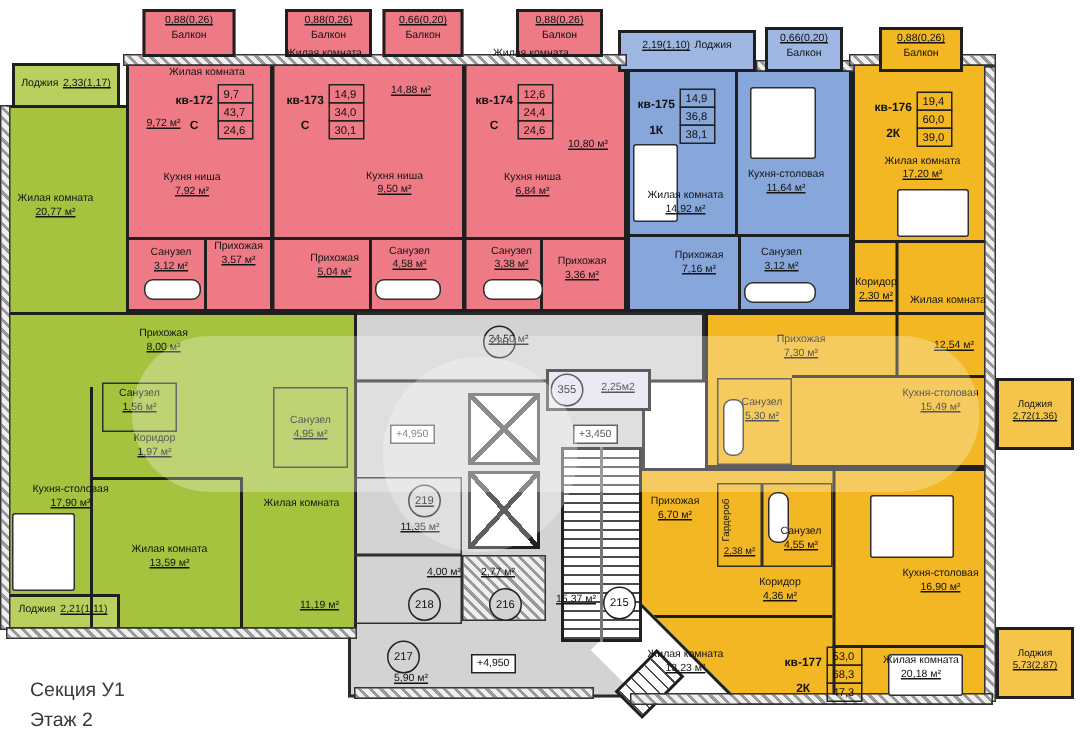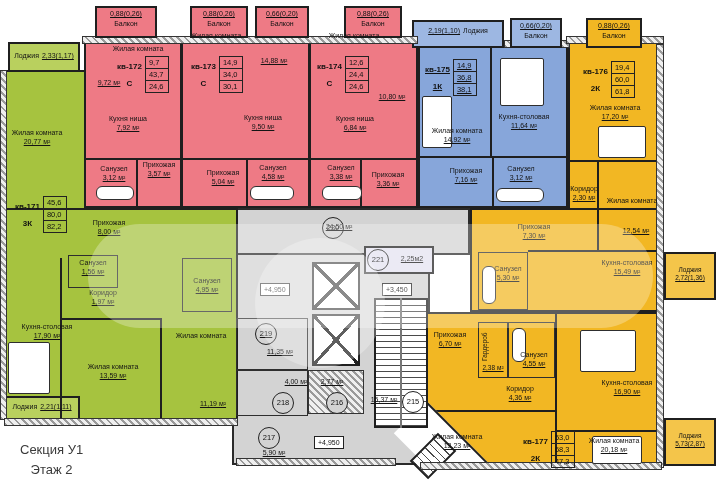--- a/index.html
+++ b/index.html
@@ -148,31 +148,20 @@
   </div>
   <div class="bal blue-lt" style="left:510px;top:18px;width:52px;height:30px;">
     <span class="v">0,66(0,20)</span>
     <span class="n">Балкон</span>
   </div>
   <div class="bal yellow" style="left:586px;top:18px;width:56px;height:30px;">
     <span class="v">0,88(0,26)</span>
     <span class="n">Балкон</span>
   </div>
 
-  <div class="apt" style="left:14px;top:197px;">
-    <div class="l">
-        <span class="id">кв-171</span>
-      <span class="tp">3К</span>
-      </div>
-    <div class="vals">
-      <span>45,6</span>
-      <span>80,0</span>
-      <span>82,2</span>
-    </div>
-  </div>
   <div class="apt" style="left:116px;top:57px;">
     <div class="l">
         <span class="id">кв-172</span>
       <span class="tp">С</span>
       </div>
     <div class="vals">
       <span>9,7</span>
       <span>43,7</span>
       <span>24,6</span>
     </div>
@@ -192,40 +181,40 @@
     <div class="l">
         <span class="id">кв-174</span>
       <span class="tp">С</span>
       </div>
     <div class="vals">
       <span>12,6</span>
       <span>24,4</span>
       <span>24,6</span>
     </div>
   </div>
-  <div class="apt" style="left:424px;top:60px;text-decoration:underline;">
+  <div class="apt" style="left:424px;top:60px;">
     <div class="l">
         <span class="id">кв-175</span>
       <span class="tp">1К</span>
       </div>
     <div class="vals">
       <span>14,9</span>
       <span>36,8</span>
       <span>38,1</span>
     </div>
   </div>
   <div class="apt" style="left:582px;top:62px;">
     <div class="l">
         <span class="id">кв-176</span>
       <span class="tp">2К</span>
       </div>
     <div class="vals">
       <span>19,4</span>
       <span>60,0</span>
-      <span>61,8</span>
+      <span>39,0</span>
     </div>
   </div>
   <div class="apt" style="left:522px;top:432px;">
     <div class="l">
         <span class="id">кв-177</span>
       <span class="tp">2К</span>
       </div>
     <div class="vals">
       <span>53,0</span>
       <span>68,3</span>
@@ -420,26 +409,26 @@
     <span class="ar">5,73(2,87)</span>
   </div>
 
   <div class="circ" style="left:290px;top:217px;margin-left:32px;">
     <span>220</span></div>
   <div class="lbl" style="left:316px;top:222px;width:46px;">
     <span class="ar">24,50 м²</span>
     </div>
 
   <div class="circ" style="left:367px;top:249px;">
-    <span>221</span></div>
+    <span>355</span></div>
   <div class="lbl" style="left:392px;top:254px;width:40px;">
     <span class="ar">2,25м2</span>
     </div>
 
-  <div class="circ" style="left:255px;top:323px;text-decoration:underline;">
+  <div class="circ" style="left:272px;top:323px;text-decoration:underline;">
     <span>219</span></div>
   <div class="lbl" style="left:258px;top:347px;width:44px;">
     <span class="ar">11,35 м²</span>
     </div>
 
   <div class="lbl" style="left:276px;top:377px;width:40px;">
     <span class="ar">4,00 м²</span>
     </div>
   <div class="circ" style="left:272px;top:392px;">
     <span>218</span></div>
@@ -465,18 +454,18 @@
   <div class="mark" style="left:260px;top:283px;">
     <span>+4,950</span></div>
   <div class="mark" style="left:382px;top:283px;">
     <span>+3,450</span></div>
   <div class="mark" style="left:314px;top:436px;">
     <span>+4,950</span></div>
 
   <div class="wm" style="left:88px;top:224px;width:565px;height:104px;border-radius:52px;"></div>
   <div class="wm" style="left:255px;top:238px;width:130px;height:130px;border-radius:50%;"></div>
 
-  <div class="footer" style="left:20px;top:440px;text-align:center;">
+  <div class="footer" style="left:20px;top:450px;">
     <div>Секция У1</div>
     <div>Этаж 2</div>
   </div>
 
 </div>
 
 </body></html>

